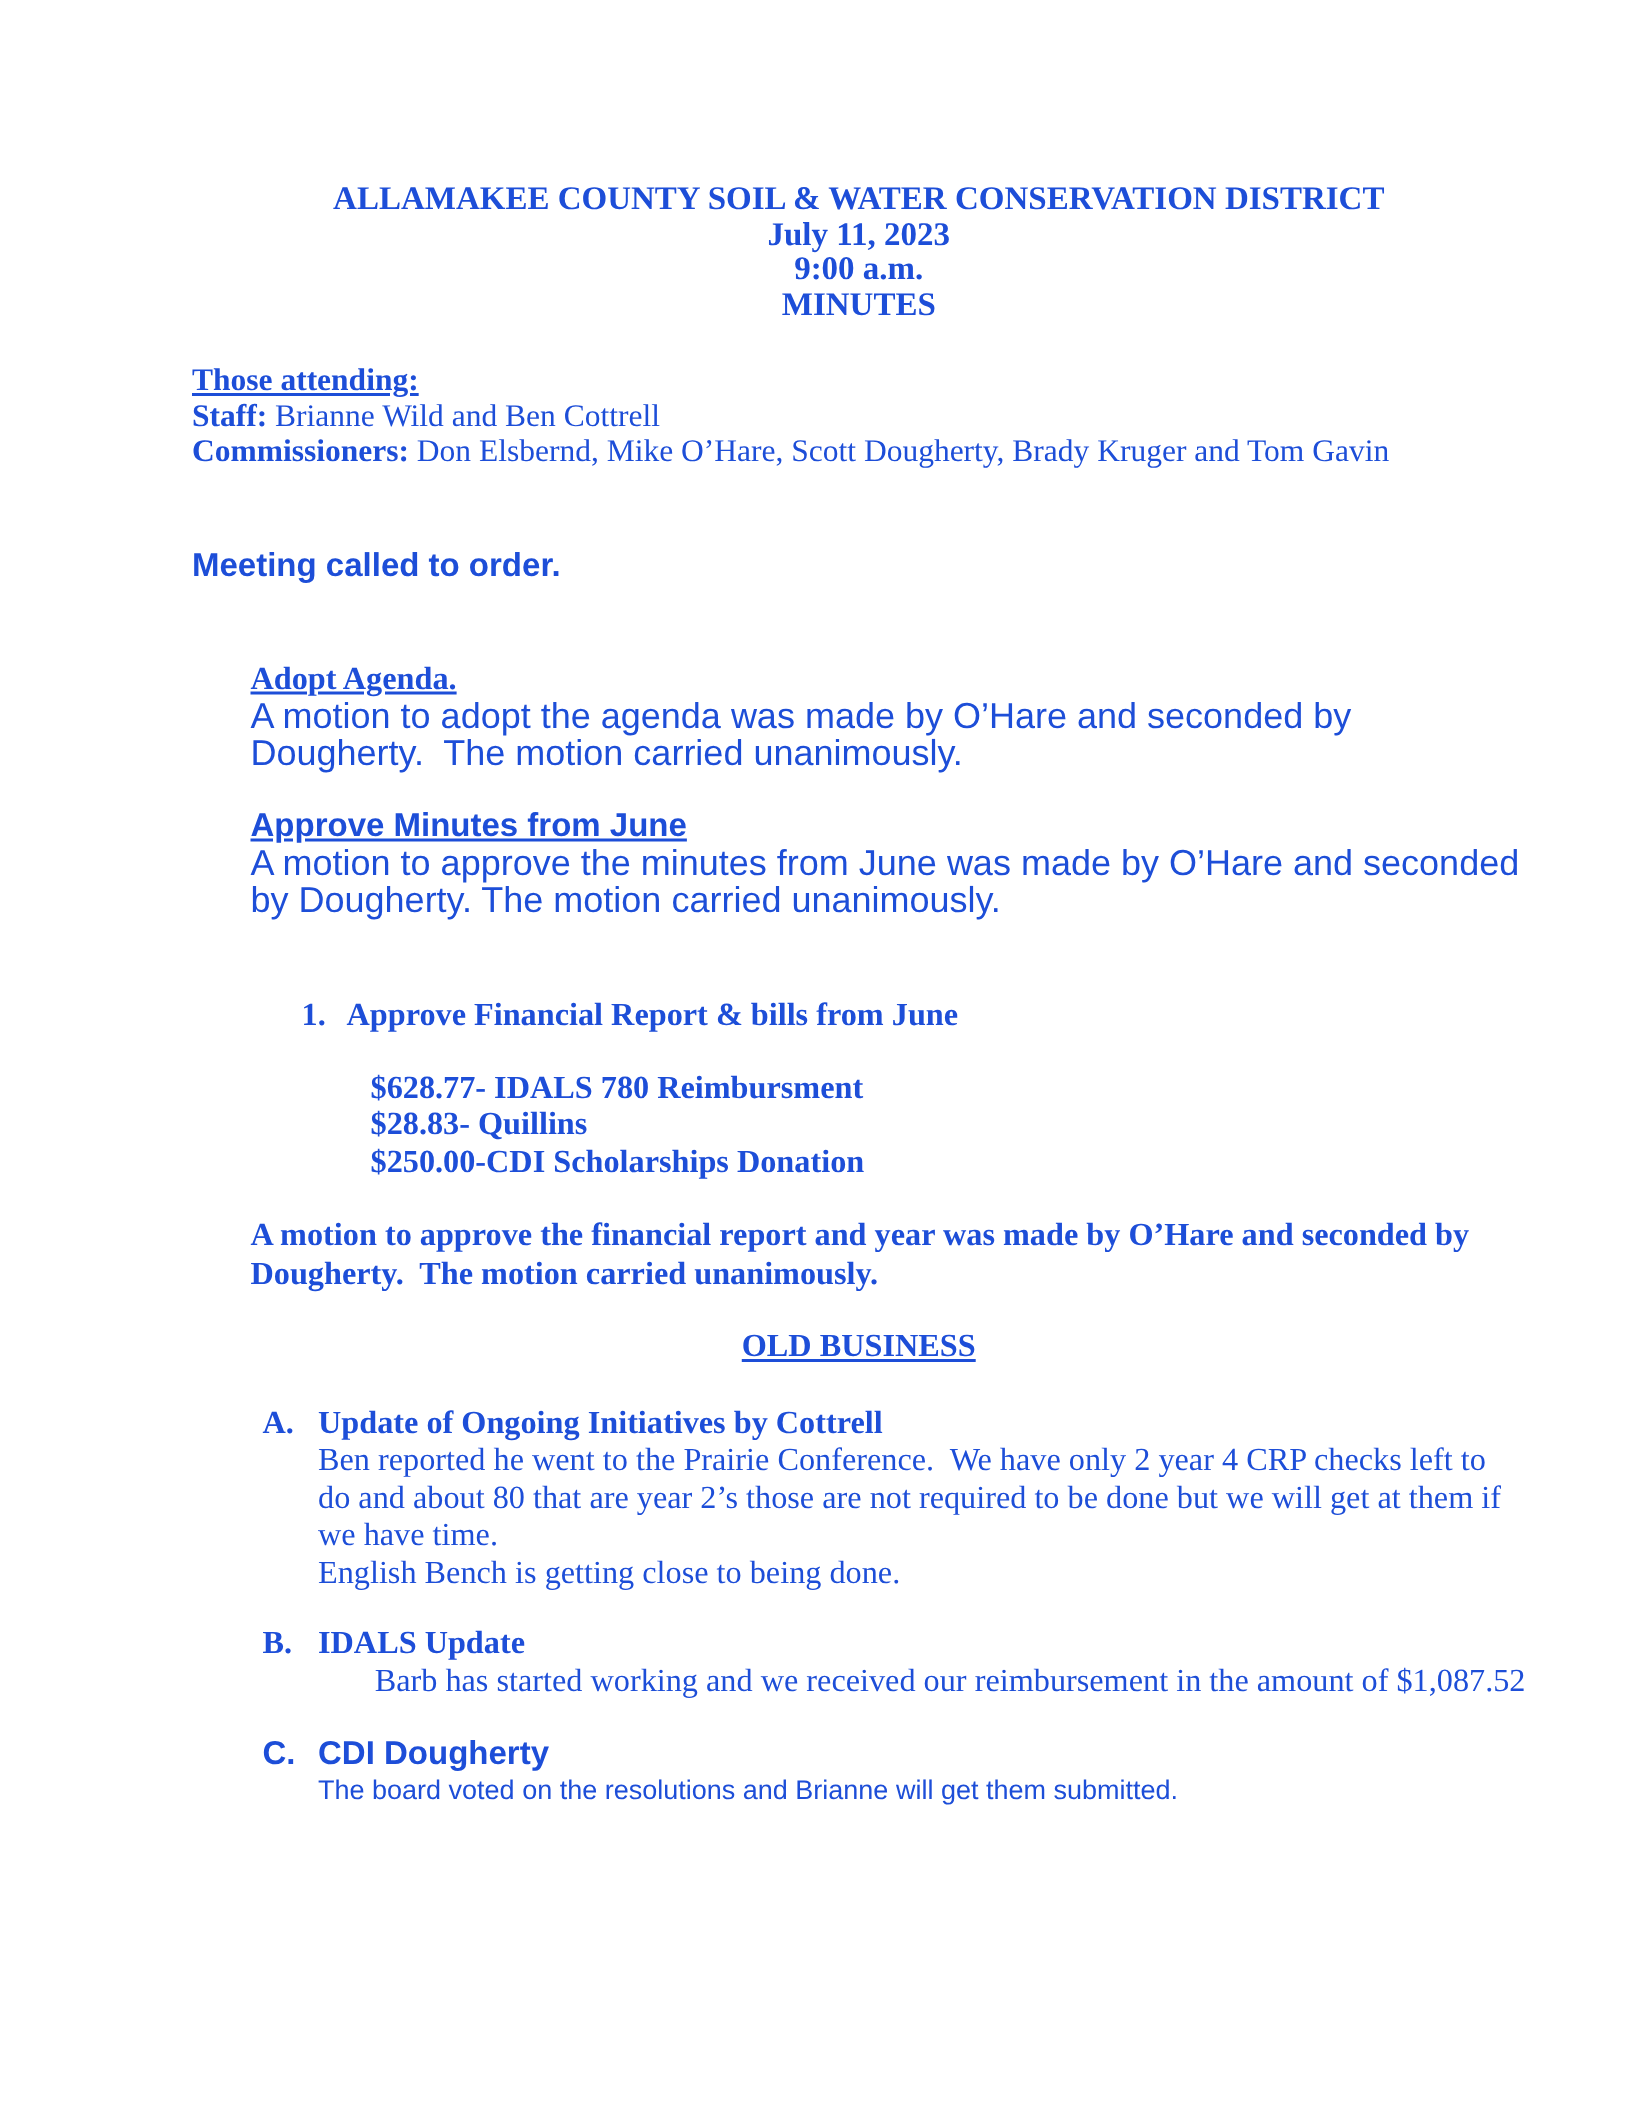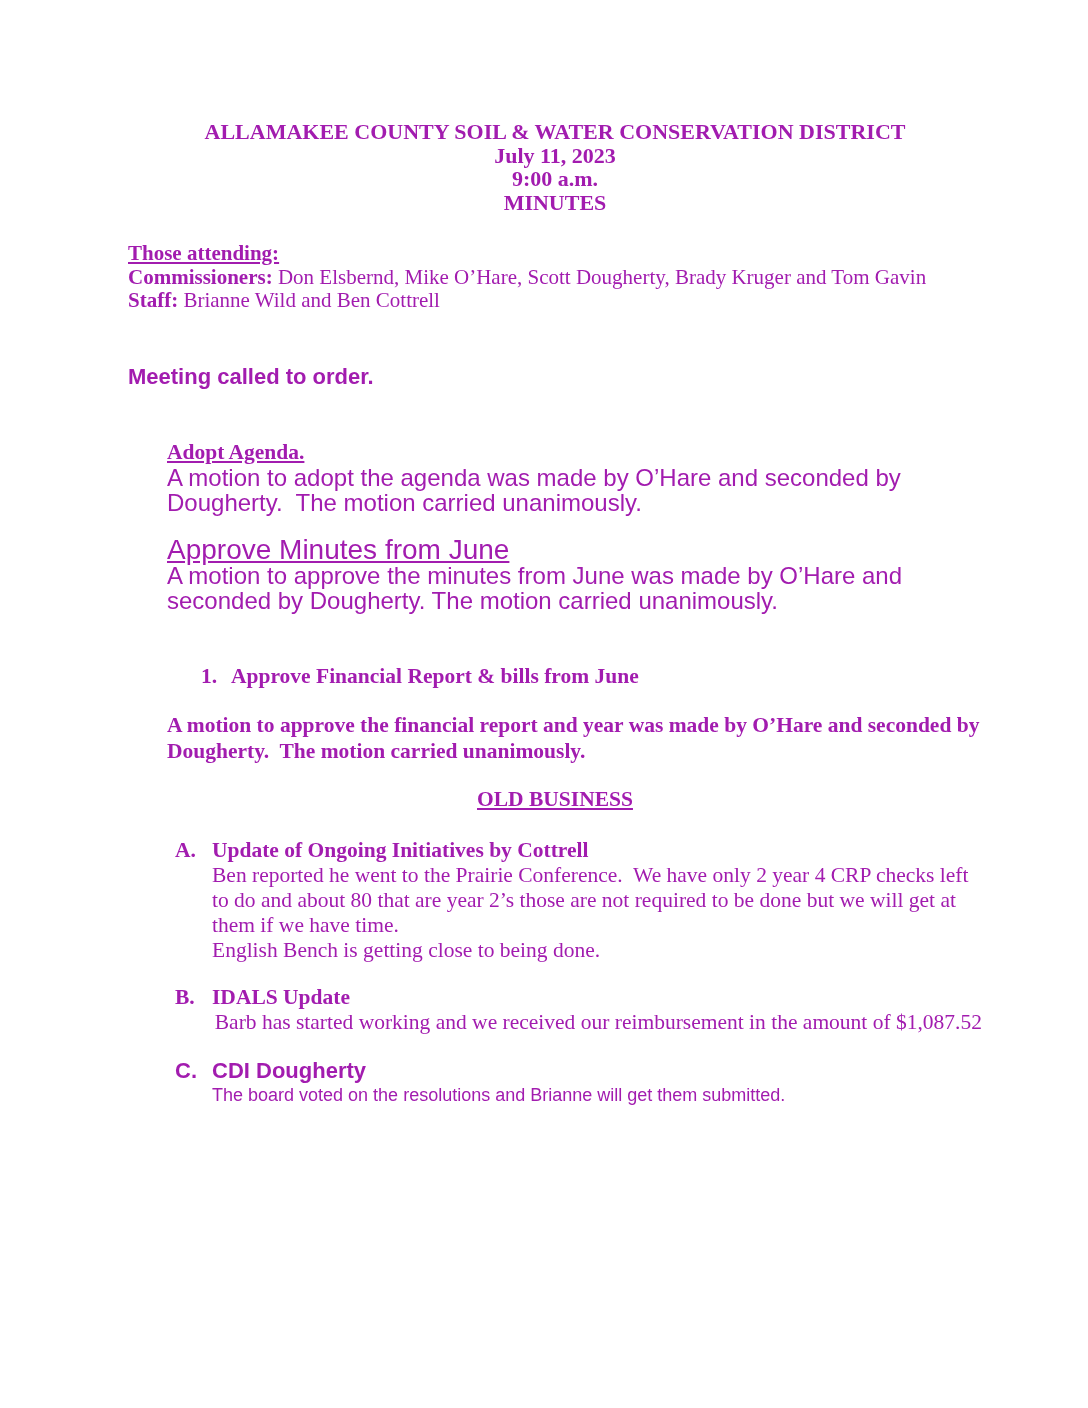--- a/index.html
+++ b/index.html
@@ -2,42 +2,42 @@
 <html><head>
 <meta charset="utf-8">
 <style>
   html, body { margin: 0; padding: 0; background: #ffffff; }
   .page {
     position: relative;
     width: 1088px;
     height: 1408px;
     box-sizing: border-box;
     background: #ffffff;
-    color: #a21caf;
-    padding: 120px 106px 0 128px;
+    color: #1d4ed8;
+    padding: 120px 71px 0 128px;
     overflow: hidden;
   }
   .serif { font-family: "Liberation Serif", serif; }
   .sans  { font-family: "Liberation Sans", sans-serif; }
   .b { font-weight: bold; }
   .u { text-decoration: underline; }
   .pre { white-space: pre-wrap; }
 
   .doc-header { text-align: center; font-weight: bold; font-size: 22px; line-height: 23.5px; }
   .doc-header div { white-space: pre-wrap; }
 
   .attending { margin-top: 28px; font-size: 21px; line-height: 23.5px; }
   .attending .line { white-space: pre-wrap; }
 
   .meeting-called { margin-top: 51px; font-size: 22px; line-height: 25px; font-weight: bold; }
 
   .section { font-size: 21.5px; margin-left: 39px; }
   .adopt   { margin-top: 51px; }
   .sec-head-serif { font-weight: bold; text-decoration: underline; font-size: 21.5px; line-height: 24px; }
-  .sec-head-sans  { font-weight: normal; text-decoration: underline; font-size: 28px; line-height: 25px; }
+  .sec-head-sans  { font-weight: bold; text-decoration: underline; font-size: 22px; line-height: 25px; }
   .body-sans { font-size: 24px; line-height: 25.5px; margin-top: 1px; }
   .approve-minutes { margin-top: 21px; }
 
   .financial { margin-top: 50px; }
   .fin-head { display: flex; margin-left: 34px; font-weight: bold; font-size: 21.5px; line-height: 24px; }
   .fin-num { width: 30px; flex-shrink: 0; }
   .bills { margin-left: 80px; margin-top: 25px; font-weight: bold; font-size: 21.5px; line-height: 24.5px; }
   .fin-motion { margin-top: 24px; font-weight: bold; font-size: 21.5px; line-height: 26px; }
 
   .old-business-head { margin-top: 23px; text-align: center; font-size: 21.5px; line-height: 24px; }
@@ -64,40 +64,45 @@
 
   <div class="doc-header serif">
     <div>ALLAMAKEE COUNTY SOIL &amp; WATER CONSERVATION DISTRICT</div>
     <div>July 11, 2023</div>
     <div>9:00 a.m.</div>
     <div>MINUTES</div>
   </div>
 
   <div class="attending serif">
     <div class="b u">Those attending:</div>
+    <div class="line"><span class="b">Staff:</span><span class="pre"> Brianne Wild and Ben Cottrell</span></div>
     <div class="line"><span class="b">Commissioners:</span><span class="pre"> Don Elsbernd, Mike O’Hare, Scott Dougherty, Brady Kruger and Tom Gavin</span></div>
-    <div class="line"><span class="b">Staff:</span><span class="pre"> Brianne Wild and Ben Cottrell</span></div>
   </div>
 
   <div class="meeting-called sans">Meeting called to order.</div>
 
   <div class="section adopt">
     <div class="sec-head-serif serif">Adopt Agenda.</div>
     <div class="body-sans sans pre">A motion to adopt the agenda was made by O’Hare and seconded by Dougherty.  The motion carried unanimously.</div>
   </div>
 
   <div class="section approve-minutes">
     <div class="sec-head-sans sans">Approve Minutes from June</div>
     <div class="body-sans sans pre">A motion to approve the minutes from June was made by O’Hare and seconded by Dougherty. The motion carried unanimously.</div>
   </div>
 
   <div class="section financial serif">
     <div class="fin-head">
       <span class="fin-num">1.</span>
       <span>Approve Financial Report &amp; bills from June</span>
+    </div>
+    <div class="bills">
+      <div>$628.77- IDALS 780 Reimbursment</div>
+      <div>$28.83- Quillins</div>
+      <div>$250.00-CDI Scholarships Donation</div>
     </div>
     <div class="fin-motion pre">A motion to approve the financial report and year was made by O’Hare and seconded by Dougherty.  The motion carried unanimously.</div>
   </div>
 
   <div class="old-business-head serif">
     <span>OLD BUSINESS</span>
   </div>
 
   <div class="ob-item item-a serif">
     <span class="ob-letter">A.</span>

